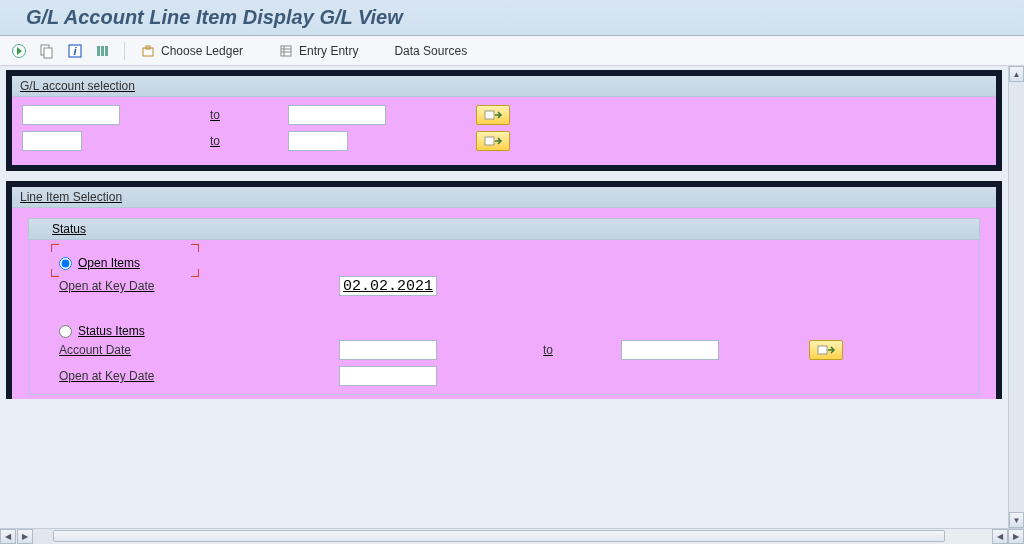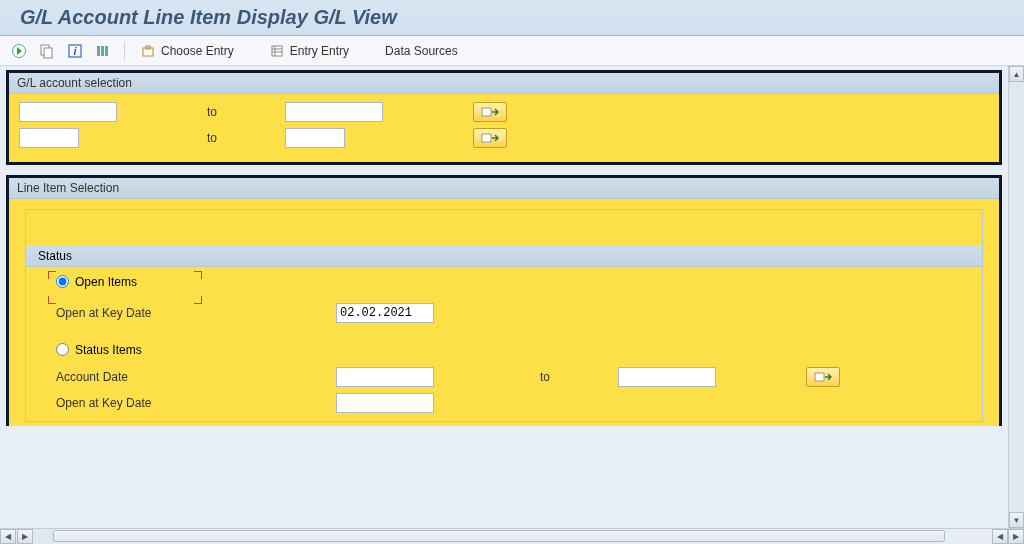--- a/index.html
+++ b/index.html
@@ -8,21 +8,21 @@
     font-size: 12px;
     background: #f0f0f0;
     width: 1024px;
     height: 544px;
     overflow: hidden;
     display: flex;
     flex-direction: column;
   }
   .title-bar {
     background: linear-gradient(to bottom, #d8e6f2 0%, #cfe0ef 100%);
-    padding: 6px 20px;
+    padding: 6px 26px;
     border-bottom: 1px solid #a8b8c8;
   }
   .title-bar h1 {
     font-size: 20px;
     font-weight: bold;
     font-style: italic;
     color: #3c5a78;
   }
   .toolbar {
     background: #f5f7fa;
@@ -62,23 +62,24 @@
   }
   .content-area {
     flex: 1;
     overflow: hidden;
     padding: 0;
     background: #e8eef5;
     display: flex;
     flex-direction: column;
   }
   .group-box {
-    background: #fde047;
-    border: 3px solid #0f172a;
+    background: #f0abfc;
+    border: 6px solid #0f172a;
     margin: 4px 6px 6px 6px;
+    text-decoration: underline;
   }
   .group-title {
     background: linear-gradient(to bottom, #d0deea 0%, #c2d3e2 100%);
     padding: 3px 8px;
     font-size: 12px;
     color: #333;
     border-bottom: 1px solid #b8c7d6;
   }
   .group-body {
     padding: 6px 10px 10px 10px;
@@ -93,21 +94,21 @@
     width: 300px;
     color: #333;
     padding-left: 4px;
   }
   .field-label.indent { padding-left: 20px; }
   input[type="text"] {
     border: 1px solid #a8b8c8;
     height: 20px;
     padding: 0 3px;
     font-family: "Courier New", monospace;
-    font-size: 12px;
+    font-size: 15px;
     background: #fff;
   }
   .input-lg { width: 98px; }
   .input-md { width: 60px; }
   .input-sm { width: 20px; }
   .input-full { width: 560px; }
   .input-date { width: 98px; }
   .to-lbl {
     width: 78px;
     padding-left: 0;
@@ -136,34 +137,33 @@
     display: inline-flex;
     align-items: center;
     justify-content: center;
     gap: 6px;
     cursor: pointer;
     margin-top: 4px;
     margin-left: 4px;
   }
   .radio-row {
     display: flex;
-    align-items: flex-start;
+    align-items: flex-end;
     height: 22px;
     padding-left: 20px;
   }
   .radio-row input[type="radio"] { margin-right: 6px; }
   .nested-group {
     border: 1px solid #b8c7d6;
     margin: 4px 6px;
   }
   .nested-title {
     background: linear-gradient(to bottom, #d0deea 0%, #c2d3e2 100%);
-    padding: 3px 12px;
+    padding: 3px 23px;
     border-bottom: 1px solid #b8c7d6;
-    margin-top: 36px;
   }
   .bracket {
     position: relative;
     border: 0;
   }
   .bracket-top-left, .bracket-top-right, .bracket-bottom-left, .bracket-bottom-right {
     position: absolute;
     width: 8px; height: 8px;
     border-color: #d04040;
     border-style: solid;
@@ -258,21 +258,21 @@
         <rect x="6" y="3" width="3" height="10" fill="#6a9"></rect>
         <rect x="10" y="3" width="3" height="10" fill="#6a9"></rect>
       </svg>
   </span>
   <span class="toolbar-sep"></span>
   <span class="toolbar-text-btn">
     <svg width="16" height="16" viewBox="0 0 16 16">
         <rect x="2" y="5" width="10" height="8" fill="#fff" stroke="#c08830"></rect>
         <rect x="5" y="3" width="4" height="3" fill="none" stroke="#c08830"></rect>
       </svg>
-    <span>Choose Entry</span>
+    <span>Choose Ledger</span>
   </span>
   <span style="width:12px"></span>
   <span class="toolbar-text-btn">
     <svg width="16" height="16" viewBox="0 0 16 16">
         <rect x="2" y="3" width="10" height="10" fill="#fff" stroke="#888"></rect>
         <line x1="2" y1="6" x2="12" y2="6" stroke="#888"></line>
         <line x1="2" y1="9" x2="12" y2="9" stroke="#888"></line>
         <line x1="5" y1="3" x2="5" y2="13" stroke="#888"></line>
       </svg>
     <span>Entry Entry</span>

